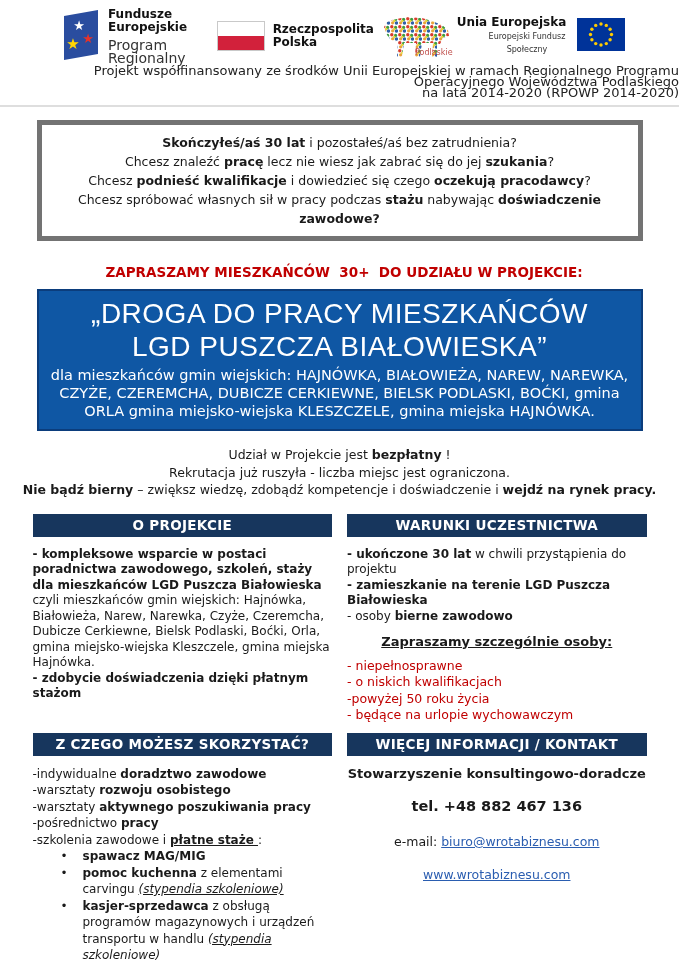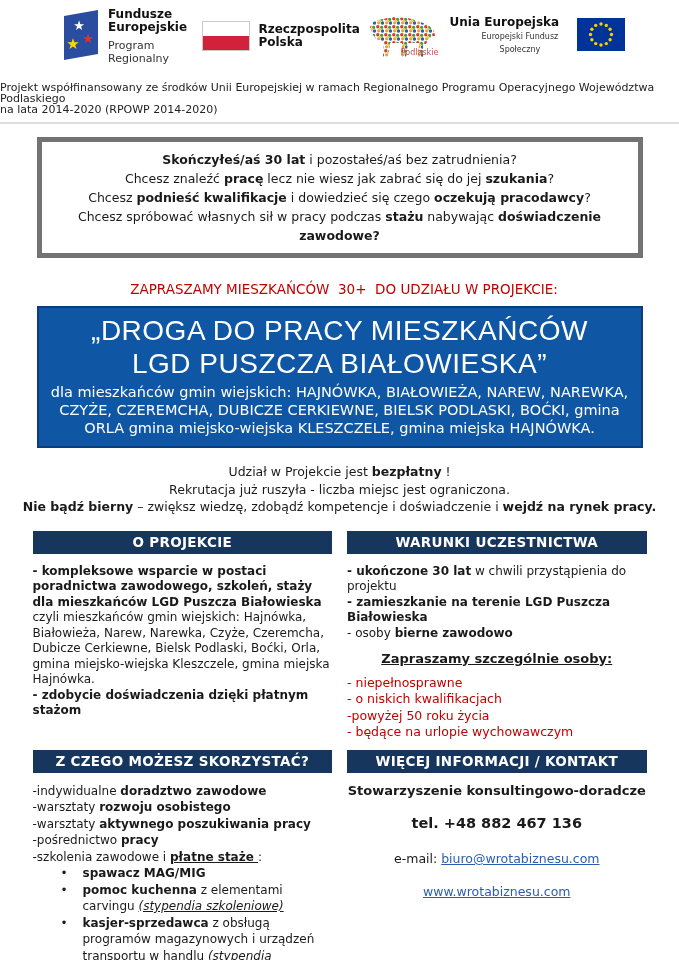--- a/index.html
+++ b/index.html
@@ -9,36 +9,36 @@
 
   .b { font-weight:bold; }
   .u { text-decoration:underline; }
   .i { font-style:italic; }
 
   
   .hdr { display:flex; align-items:center; justify-content:space-between;
          padding:10px 54px 0 62px; height:62px; }
   .logo-blk { display:flex; align-items:center; gap:8px; }
   .logo-txt { font-size:12px; line-height:13px; font-weight:bold; color:#111; }
-  .logo-sub { font-size:11px; font-weight:normal; color:#333; margin-top:5px; }
+  .logo-sub { font-size:14px; font-weight:normal; color:#333; margin-top:5px; }
   .eu-txt { text-align:center; }
   .eu-sub { font-size:8px; font-weight:normal; color:#333; margin-top:1px;padding-left:31px; }
   .pl-flag { width:48px; height:30px; border:1px solid #c9c9c9; background:#fff; position:relative; }
   .pl-flag .red { position:absolute; left:0; right:0; bottom:0; height:50%; background:#d2213b; }
   .podlaskie-wrap { position:relative; width:80px; height:54px; }
   .podlaskie-label { position:absolute; left:-4px; bottom:6px; font-size:8px; color:#c0504d;padding-left:45px; }
 
-  .disclaimer { text-align:left; font-size:11px; line-height:11px; color:#222; margin-top:20px; }
+  .disclaimer { text-align:right; font-size:13px; line-height:11px; color:#222; margin-top:3px; }
   .divider { border-top:2px solid #dedede; margin-top:7px; }
 
   
   .qbox { width:606px; margin:13px auto 0; border:5px solid #737373;
           padding:8px 6px; text-align:center; font-size:12.5px; line-height:19px; }
 
-  .invite { margin-top:23px; text-align:center; color:var(--red); font-weight:normal;
+  .invite { margin-top:23px; text-align:center; color:var(--red); font-weight:bold;
             font-size:13.5px; white-space:pre-wrap;padding-left:9px; }
 
   
   .banner { width:606px; margin:9px auto 0; background:var(--banner);
             border:2px solid #0b3d7c; color:#fff; text-align:center; padding:6px 10px 9px; }
   .banner-title { font-family:"Liberation Sans", sans-serif; font-size:28px; line-height:33px; letter-spacing:0.5px; }
   .banner-sub { font-size:14.5px; line-height:18px; margin-top:3px; }
 
   .participation { margin-top:15px; text-align:center; font-size:12.5px; line-height:17.5px; }
 

